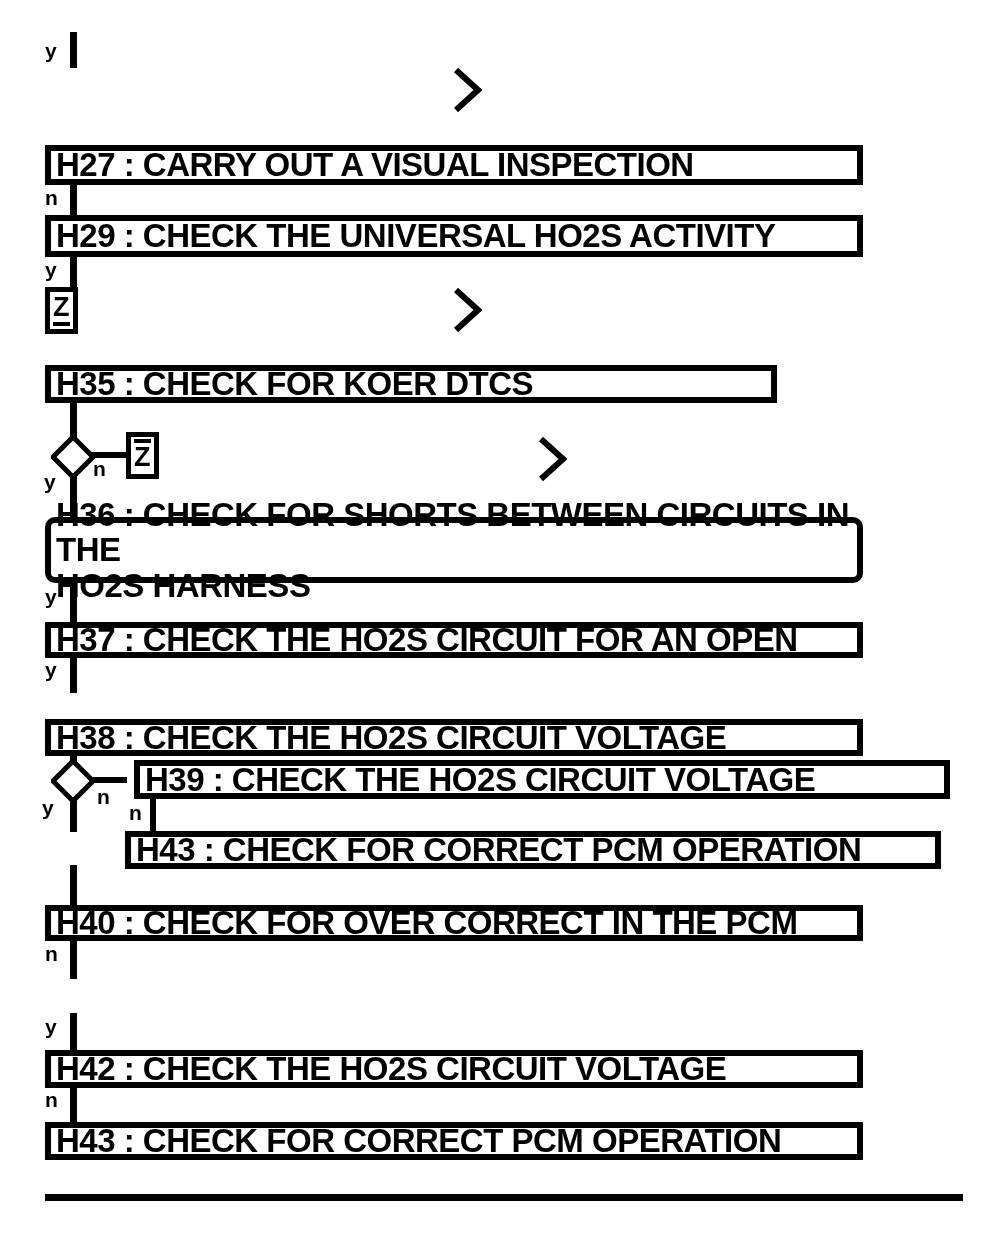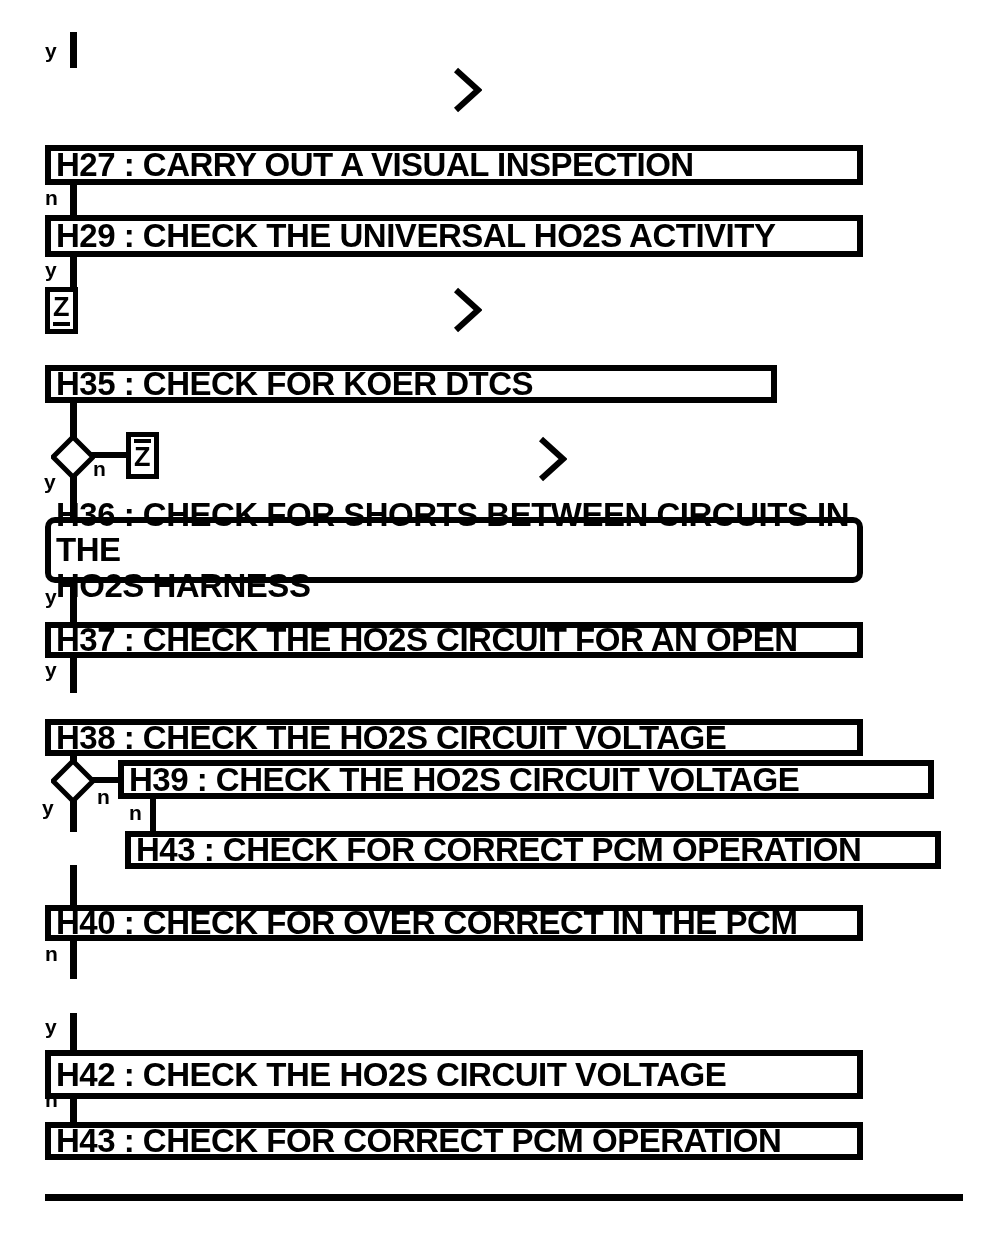--- a/index.html
+++ b/index.html
@@ -128,37 +128,37 @@
   <div class="box" style="left:45px;top:691px;width:818px;height:37px;margin-top:28px;">
     <span>H38 : CHECK THE HO2S CIRCUIT VOLTAGE</span>
   </div>
 
   <svg class="dia" style="left:51px;top:759px;" width="44" height="44" viewBox="0 0 44 44">
     <polygon points="22,2 42,22 22,42 2,22" fill="#ffffff" stroke="#000000" stroke-width="5"></polygon>
   </svg>
   <div class="lbl" style="left:97px;top:786px;">n</div>
   <div class="lbl" style="left:42px;top:797px;">y</div>
 
-  <div class="box" style="left:118px;top:760px;width:816px;height:39px;">
+  <div class="box" style="left:134px;top:760px;width:816px;height:39px;">
     <span>H39 : CHECK THE HO2S CIRCUIT VOLTAGE</span>
   </div>
   <div class="lbl" style="left:129px;top:802px;">n</div>
 
   <div class="box" style="left:125px;top:831px;width:816px;height:38px;">
     <span>H43 : CHECK FOR CORRECT PCM OPERATION</span>
   </div>
 
   <div class="box" style="left:45px;top:905px;width:818px;height:36px;">
     <span>H40 : CHECK FOR OVER CORRECT IN THE PCM</span>
   </div>
   <div class="lbl" style="left:45px;top:943px;">n</div>
 
   <div class="lbl" style="left:45px;top:1016px;">y</div>
 
-  <div class="box" style="left:45px;top:1050px;width:818px;height:49px;">
+  <div class="box" style="left:45px;top:1050px;width:818px;height:38px;">
     <span>H42 : CHECK THE HO2S CIRCUIT VOLTAGE</span>
   </div>
   <div class="lbl" style="left:45px;top:1089px;">n</div>
 
   <div class="box" style="left:45px;top:1122px;width:818px;height:38px;">
     <span>H43 : CHECK FOR CORRECT PCM OPERATION</span>
   </div>
 
   <div class="rule" style="left:45px;top:1194px;width:918px;height:7px;"></div>
 

